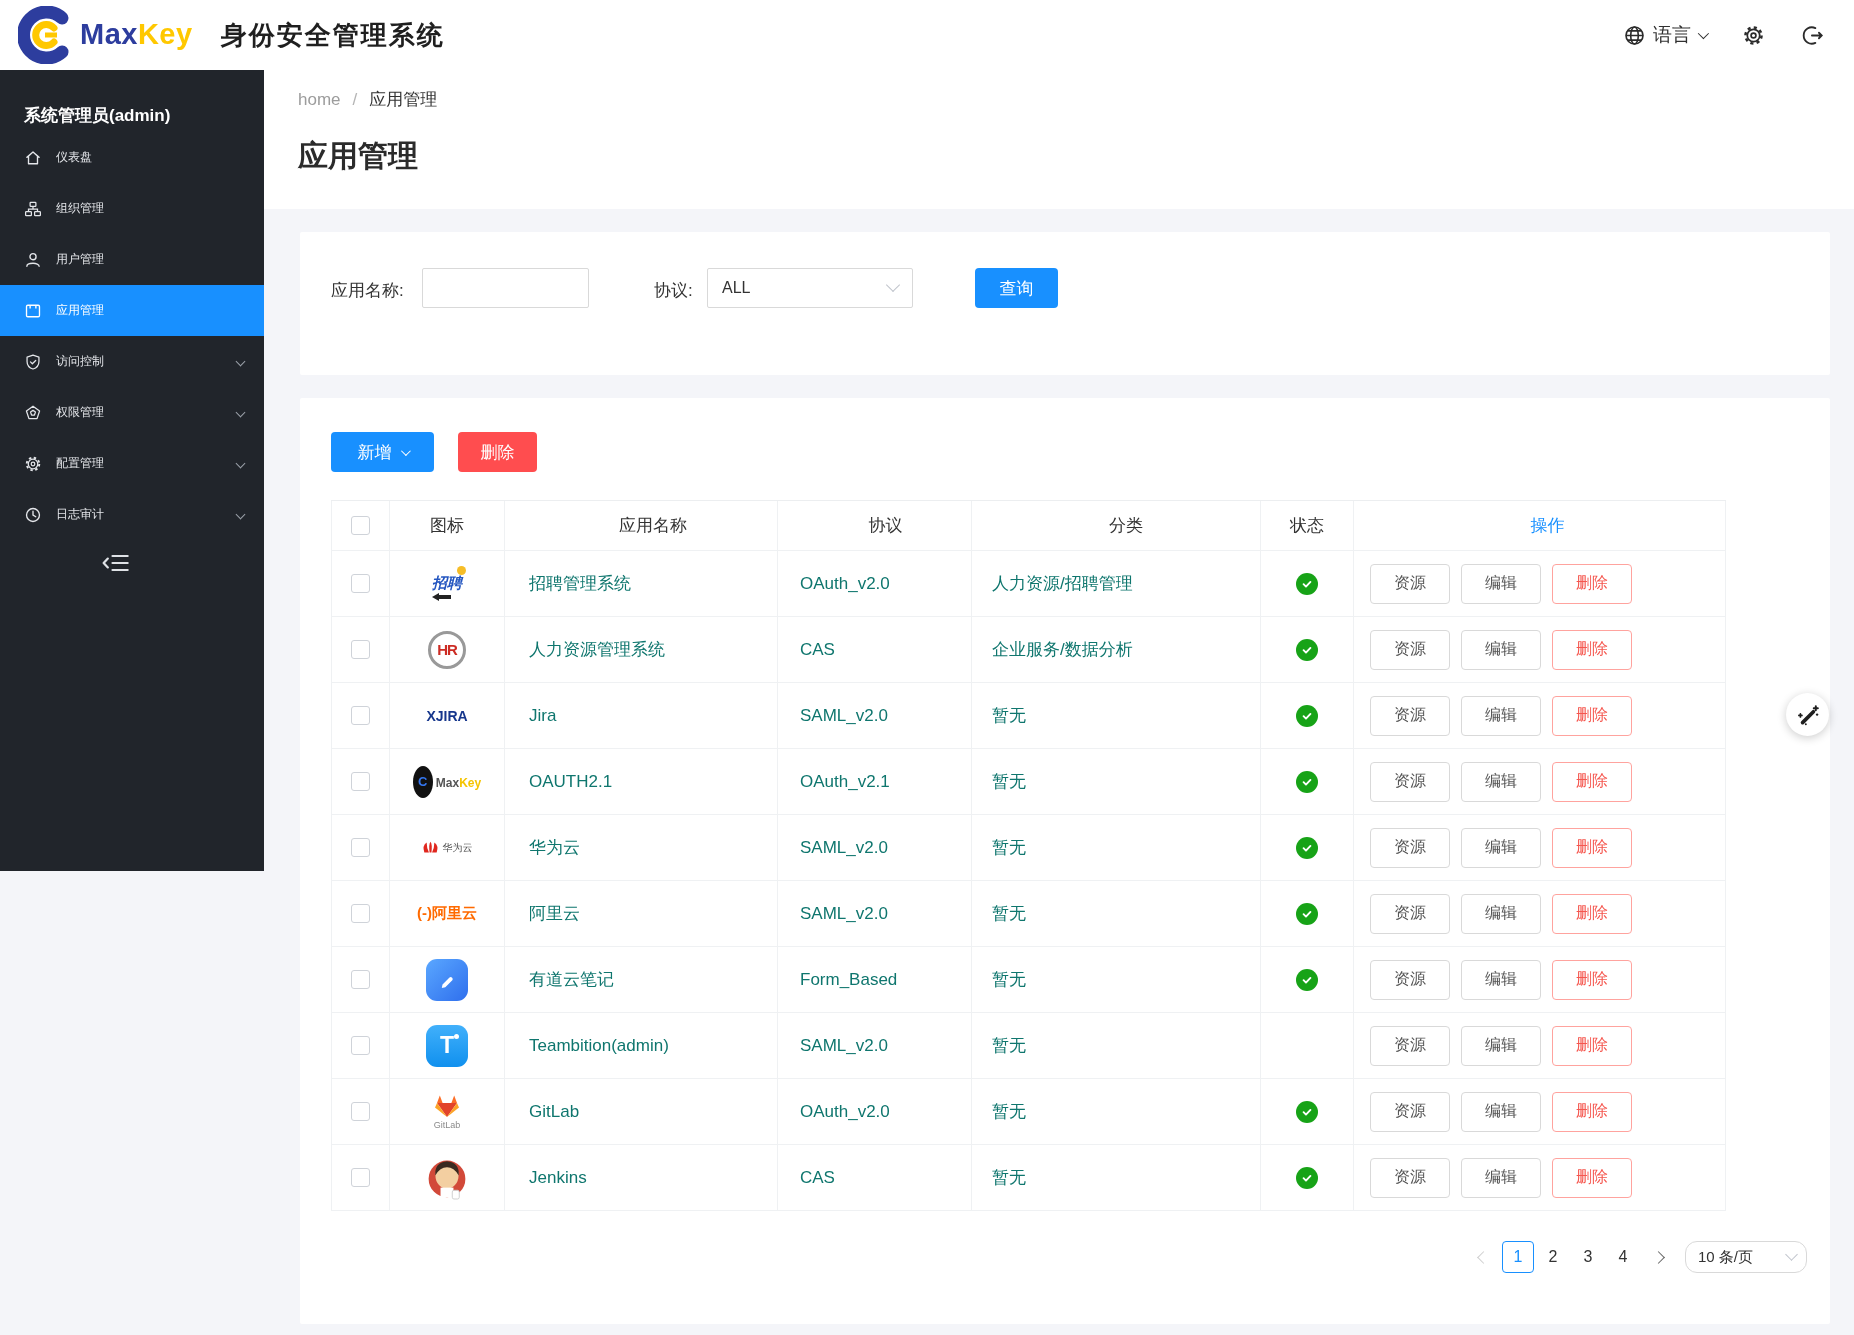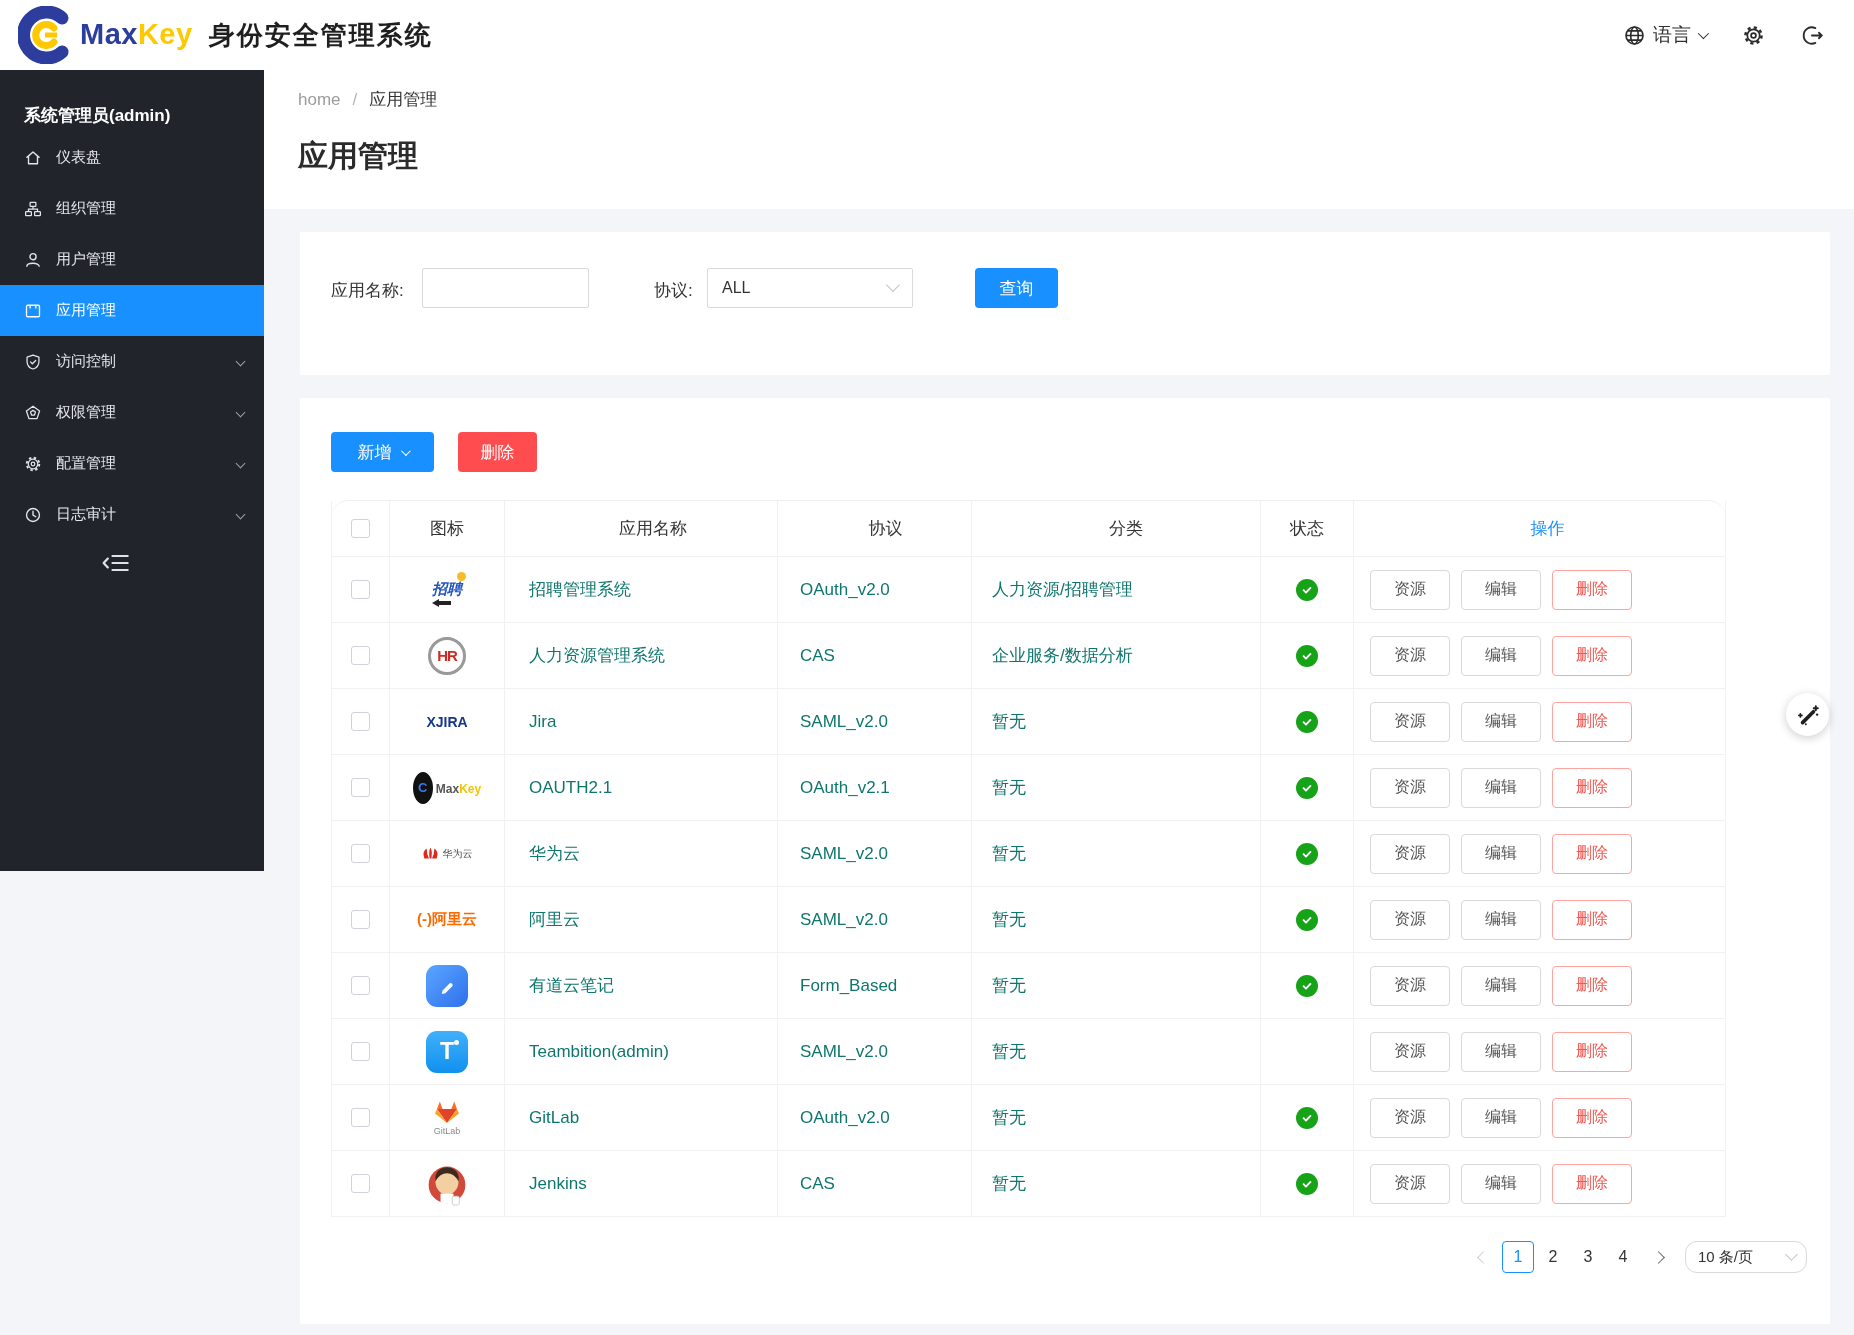--- a/index.html
+++ b/index.html
@@ -9,31 +9,31 @@
     font-family:"Liberation Sans","DejaVu Sans",sans-serif;
     color:#333;
   }
   
   .header{position:absolute;left:0;top:0;width:1854px;height:70px;background:#fff;z-index:5;
     display:flex;align-items:center;}
   .logo{margin-left:18px;display:flex;align-items:center;}
   .brand{display:flex;align-items:baseline;margin-left:6px;}
   .brand .bx{font-size:29px;font-weight:bold;color:#2d3d9e;letter-spacing:.5px;}
   .brand .bk{font-size:29px;font-weight:bold;color:#ffc800;letter-spacing:.5px;}
-  .brand .bt{font-size:26px;font-weight:bold;color:#1f1f1f;margin-left:16px;letter-spacing:2px;}
+  .brand .bt{font-size:26px;font-weight:bold;color:#1f1f1f;margin-left:28px;letter-spacing:2px;}
   .header-right{margin-left:auto;display:flex;align-items:center;gap:36px;padding-right:30px;color:#303030;}
   .lang{display:flex;align-items:center;gap:7px;font-size:19px;cursor:pointer;}
   .caret{display:inline-block;width:7px;height:7px;border-right:1.7px solid currentColor;border-bottom:1.7px solid currentColor;transform:rotate(45deg) translateY(-2px);}
   .hicon{width:23px;height:23px;color:#2b2b2b;}
   
   .sidebar{position:absolute;left:0;top:70px;width:264px;height:801px;background:#21252b;z-index:4;}
   .side-admin{position:absolute;top:34px;left:24px;color:#fff;font-weight:bold;font-size:17px;}
   .menu{position:absolute;top:62px;left:0;width:264px;}
   .menu-item{height:51px;display:flex;align-items:center;padding-left:24px;gap:14px;
-    color:#e4e6ea;font-size:15px;position:relative;cursor:pointer;}
+    color:#e4e6ea;font-size:12px;position:relative;cursor:pointer;}
   .menu-item.active{background:#1890ff;color:#fff;}
   .mi{width:18px;height:18px;flex:0 0 18px;}
   .menu-caret{position:absolute;right:20px;width:6px;height:6px;border-right:1.5px solid #9aa0a8;border-bottom:1.5px solid #9aa0a8;transform:rotate(45deg);}
   .fold-btn{position:absolute;left:102px;top:482px;color:#dfe2e6;cursor:pointer;}
   .fold-btn svg{width:28px;height:22px;}
   
   .content-top{position:absolute;left:264px;top:70px;width:1590px;height:139px;background:#fff;}
   .breadcrumb{position:absolute;left:298px;top:88px;font-size:17px;display:flex;gap:12px;align-items:center;}
   .bc-home{color:#9c9c9c;cursor:pointer;}
   .bc-sep{color:#b5b5b5;}
@@ -53,21 +53,21 @@
   .btn{display:flex;align-items:center;justify-content:center;border-radius:4px;cursor:pointer;box-sizing:border-box;font-size:17px;}
   .btn-primary{background:#1890ff;color:#fff;border:none;}
   .btn-danger-solid{background:#ff4d4f;color:#fff;border:none;}
   .search-btn{position:absolute;left:675px;top:36px;width:83px;height:40px;}
   .add-btn{position:absolute;left:31px;top:34px;width:103px;height:40px;gap:9px;}
   .add-btn .caret{border-color:#fff;width:6px;height:6px;}
   .del-btn{position:absolute;left:158px;top:34px;width:79px;height:40px;}
   
   .tbl{position:absolute;left:31px;top:102px;width:1395px;}
   .tr{display:flex;width:1395px;box-sizing:border-box;}
-  .th-row{height:57px;border-top:1px solid #eceef0;border-radius:18px;}
+  .th-row{height:51px;border-top:1px solid #eceef0;}
   .td,.th{box-sizing:border-box;border-right:1px solid #eff1f3;border-bottom:1px solid #eff1f3;display:flex;align-items:center;}
   .td:first-child,.th:first-child{border-left:1px solid #eff1f3;}
   .th{justify-content:center;font-size:17px;color:#333;font-weight:500;}
   .th.op{color:#1890ff;}
   .body-row{height:66px;}
   .c0{width:59px;justify-content:center;}
   .c1{width:115px;justify-content:center;}
   .c2{width:273px;padding-left:24px;}
   .c3{width:194px;padding-left:22px;}
   .c4{width:289px;padding-left:20px;}

